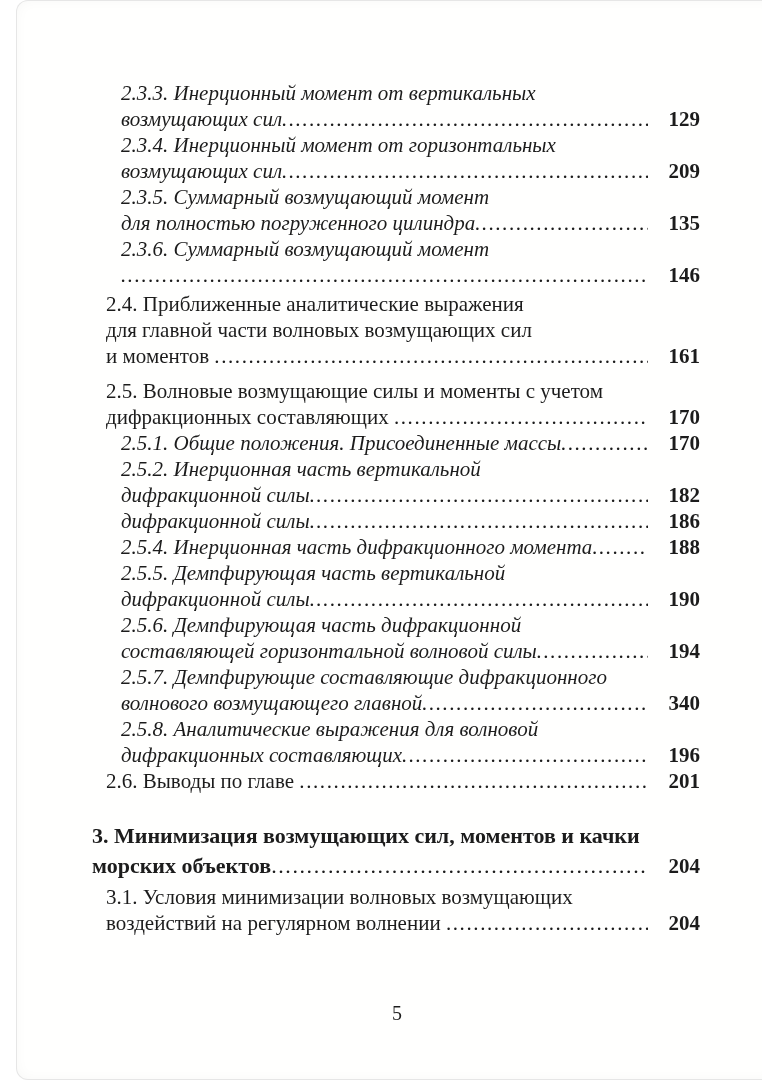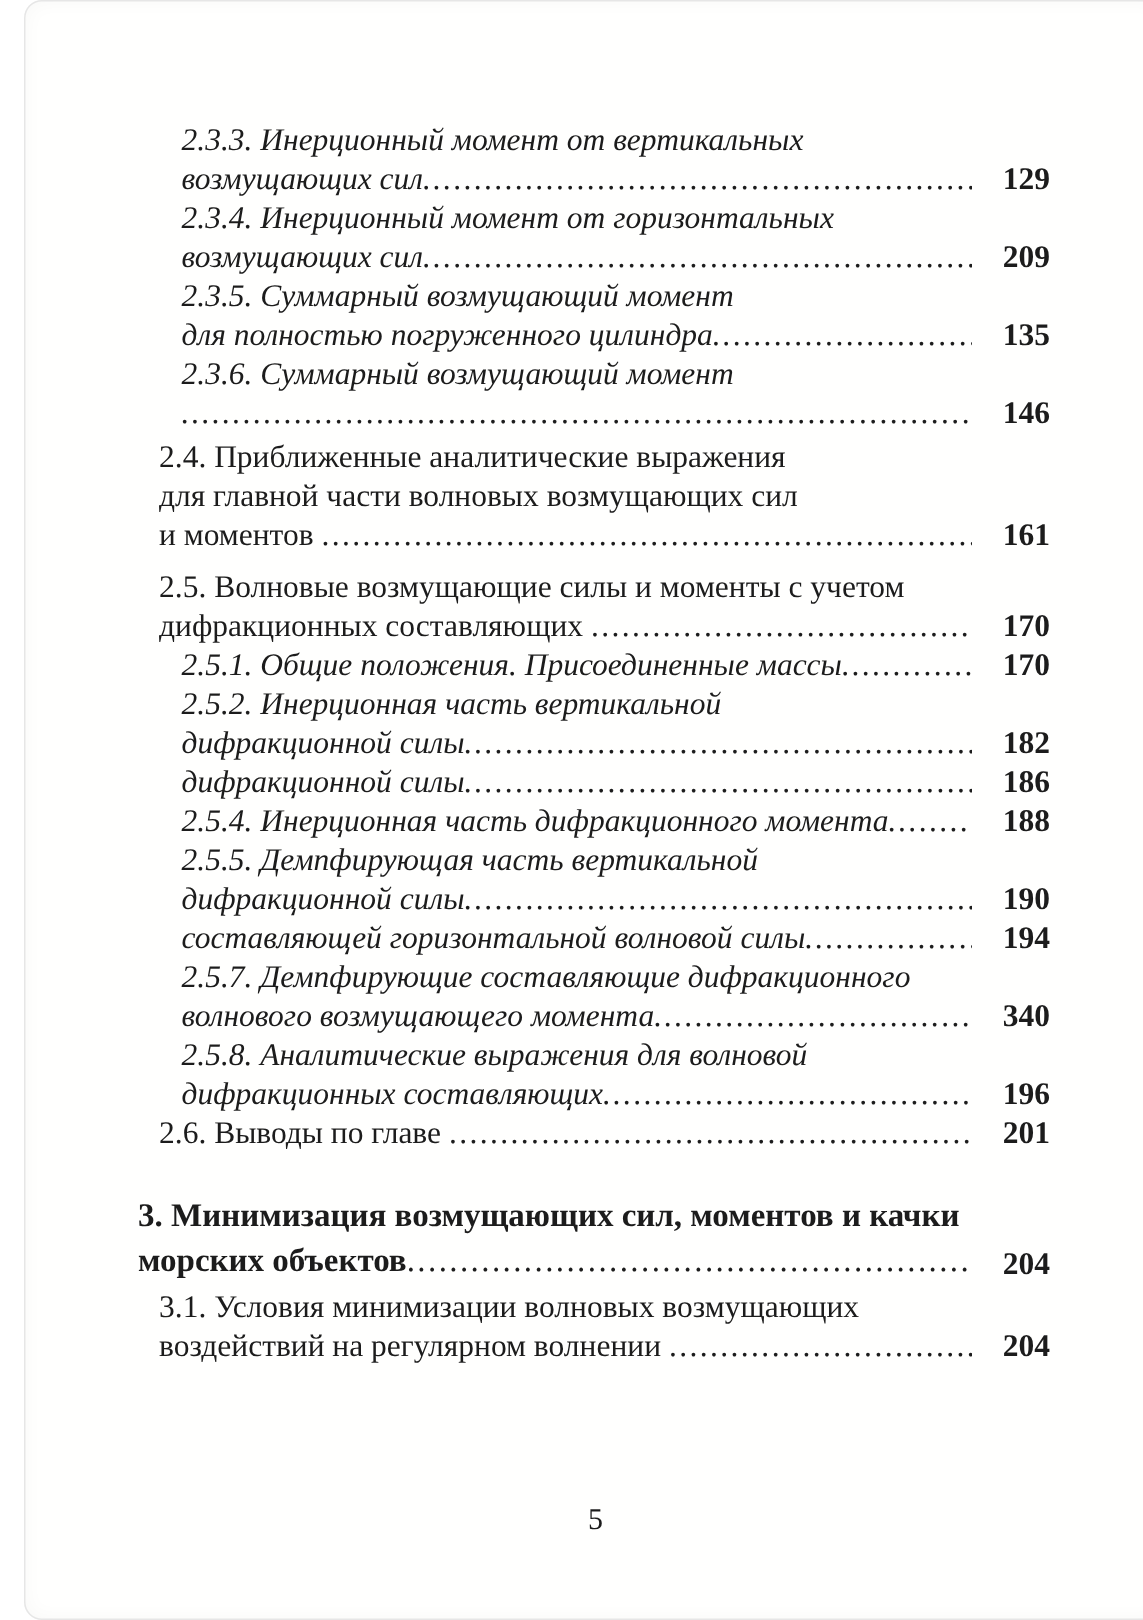--- a/index.html
+++ b/index.html
@@ -40,21 +40,20 @@
     display: flex;
     align-items: baseline;
     line-height: 26px;
     font-size: 21px;
   }
   .toc-entry.subsection .toc-line { font-style: italic; }
   .toc-entry.chapter .toc-line {
     font-weight: bold;
     font-size: 22px;
     line-height: 30px;
-    align-items: flex-end;
   }
   .toc-text { white-space: pre; }
   .toc-dots {
     flex: 1 1 auto;
     overflow: hidden;
     white-space: nowrap;
     letter-spacing: 1.6px;
     margin-right: 12px;
     font-weight: normal;
     min-width: 0;
@@ -182,31 +181,34 @@
           <span class="toc-text">2.5.5. Демпфирующая часть вертикальной</span>
         </div>
         <div class="toc-line">
           <span class="toc-text">дифракционной силы</span>
           <span class="toc-dots">................................................................................................................................................................</span>
           <span class="toc-page">190</span>
         </div>
       </div>
       <div class="toc-entry subsection">
         <div class="toc-line">
+          <span class="toc-text">2.5.6. Демпфирующая часть дифракционной</span>
+        </div>
+        <div class="toc-line">
           <span class="toc-text">составляющей горизонтальной волновой силы</span>
           <span class="toc-dots">................................................................................................................................................................</span>
           <span class="toc-page">194</span>
         </div>
       </div>
       <div class="toc-entry subsection">
         <div class="toc-line">
           <span class="toc-text">2.5.7. Демпфирующие составляющие дифракционного</span>
         </div>
         <div class="toc-line">
-          <span class="toc-text">волнового возмущающего момента</span>
+          <span class="toc-text">волнового возмущающего главной</span>
           <span class="toc-dots">................................................................................................................................................................</span>
           <span class="toc-page">340</span>
         </div>
       </div>
       <div class="toc-entry subsection">
         <div class="toc-line">
           <span class="toc-text">2.5.8. Аналитические выражения для волновой</span>
         </div>
         <div class="toc-line">
           <span class="toc-text">дифракционных составляющих</span>

